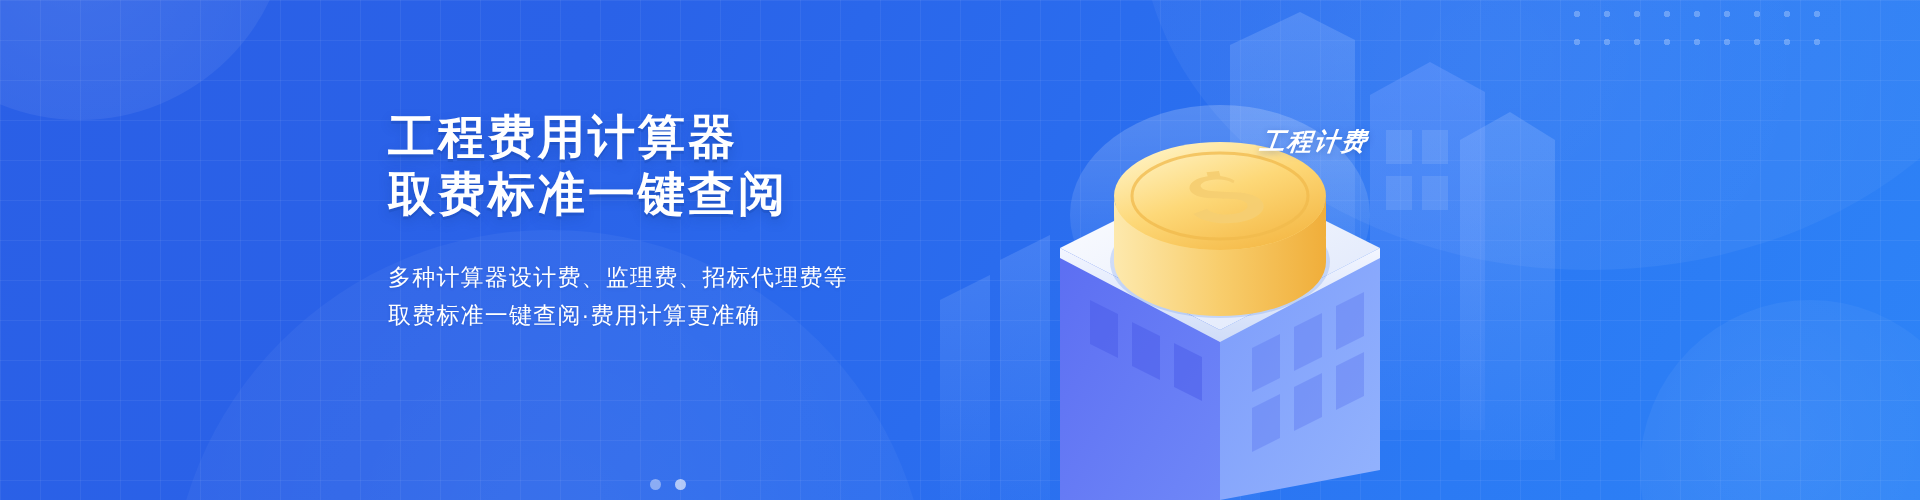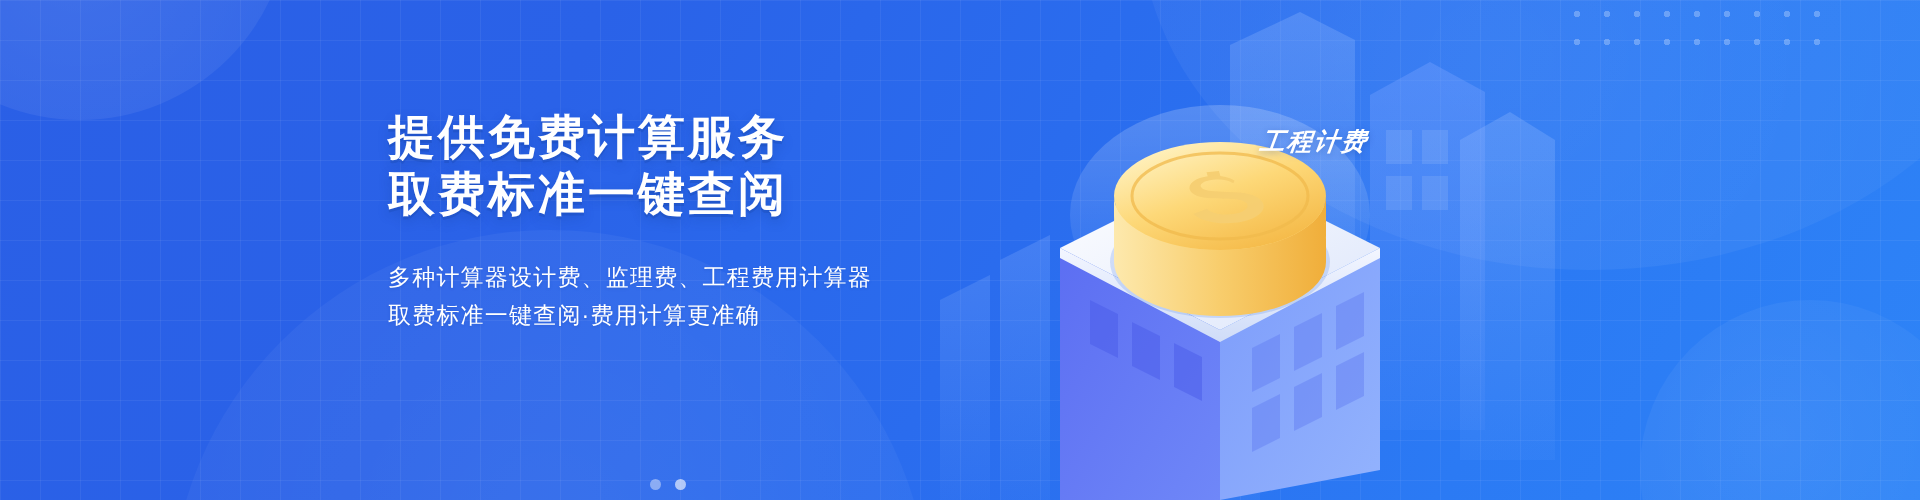--- a/index.html
+++ b/index.html
@@ -56,24 +56,24 @@
 <div id="banner">
 
   <div class="grid"></div>
   <div class="circ circ-tl"></div>
   <div class="circ circ-tr"></div>
   <div class="circ circ-bl"></div>
   <div class="circ circ-br"></div>
   <div class="dots"></div>
 
   <div class="copy">
-    <div class="h-line">提供免费计算服务</div>
+    <div class="h-line">工程费用计算器</div>
     <div class="h-line">取费标准一键查阅</div>
     <div class="sub">
-      <div class="s-line">多种计算器设计费、监理费、工程费用计算器</div>
+      <div class="s-line">多种计算器设计费、监理费、招标代理费等</div>
       <div class="s-line">取费标准一键查阅·费用计算更准确</div>
     </div>
   </div>
 
   <div class="illus">
     <svg width="700" height="500" viewBox="0 0 700 500">
       <defs>
         <linearGradient id="gBarA" x1="0" y1="0" x2="0" y2="1">
           <stop offset="0" stop-color="#74a0ff" stop-opacity=".55"></stop>
           <stop offset="1" stop-color="#74a0ff" stop-opacity=".12"></stop>

